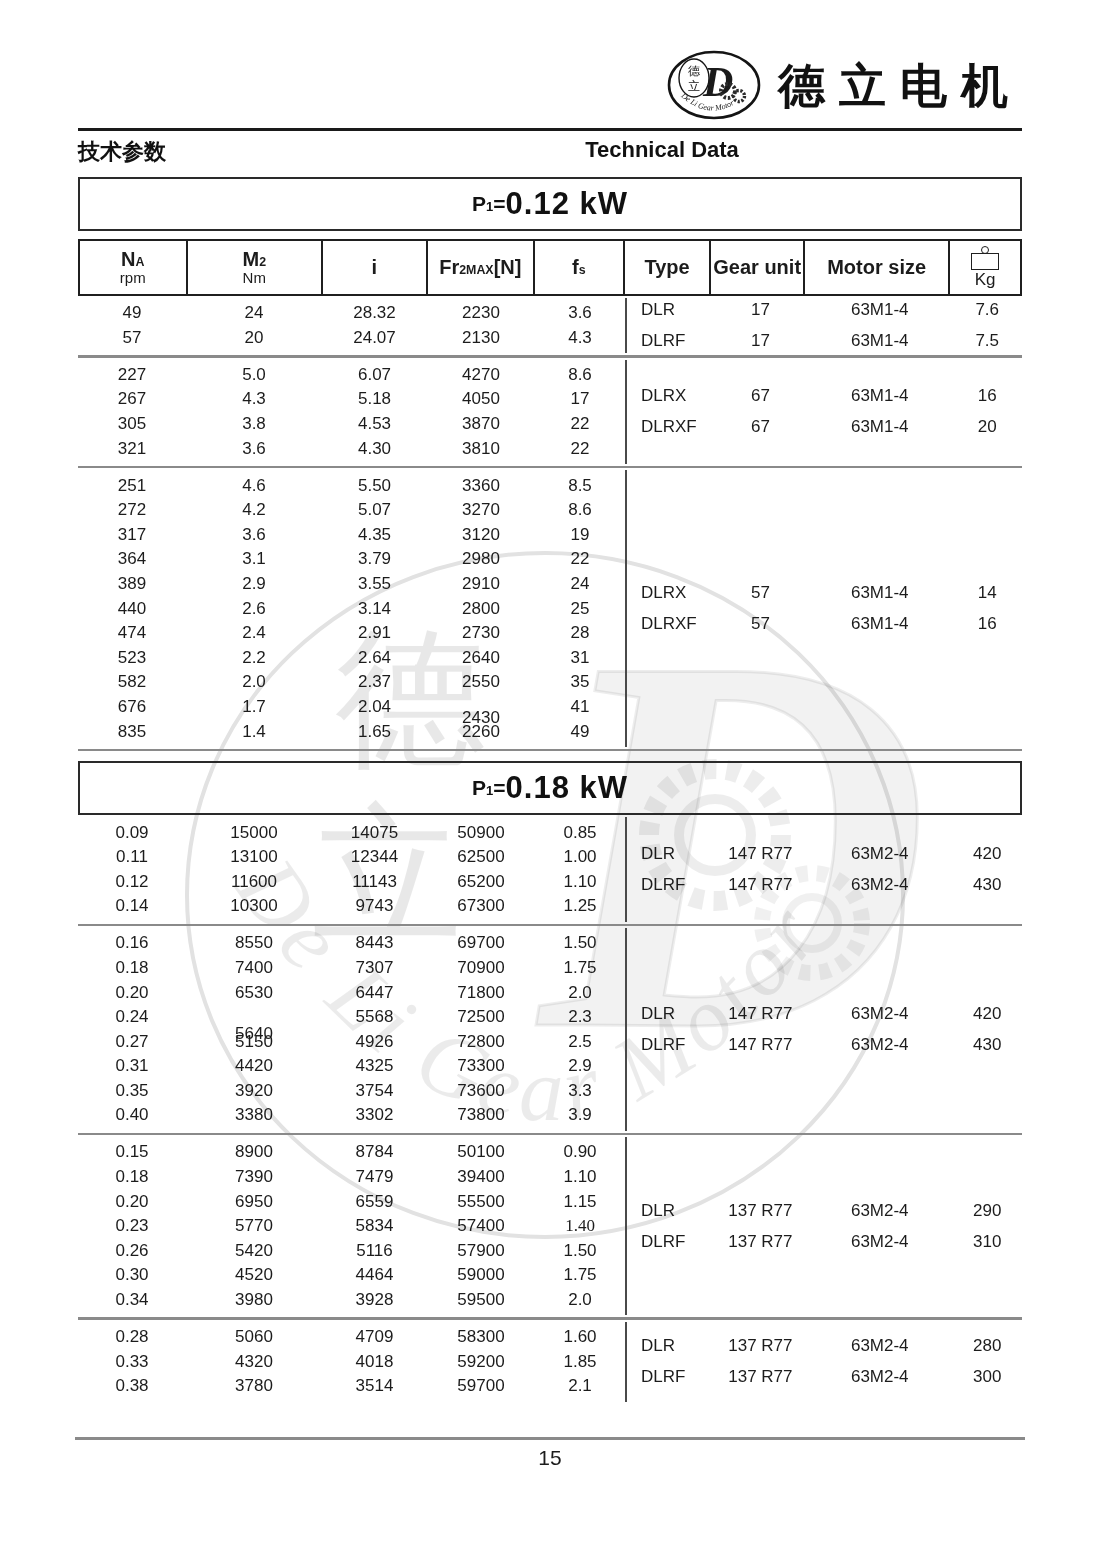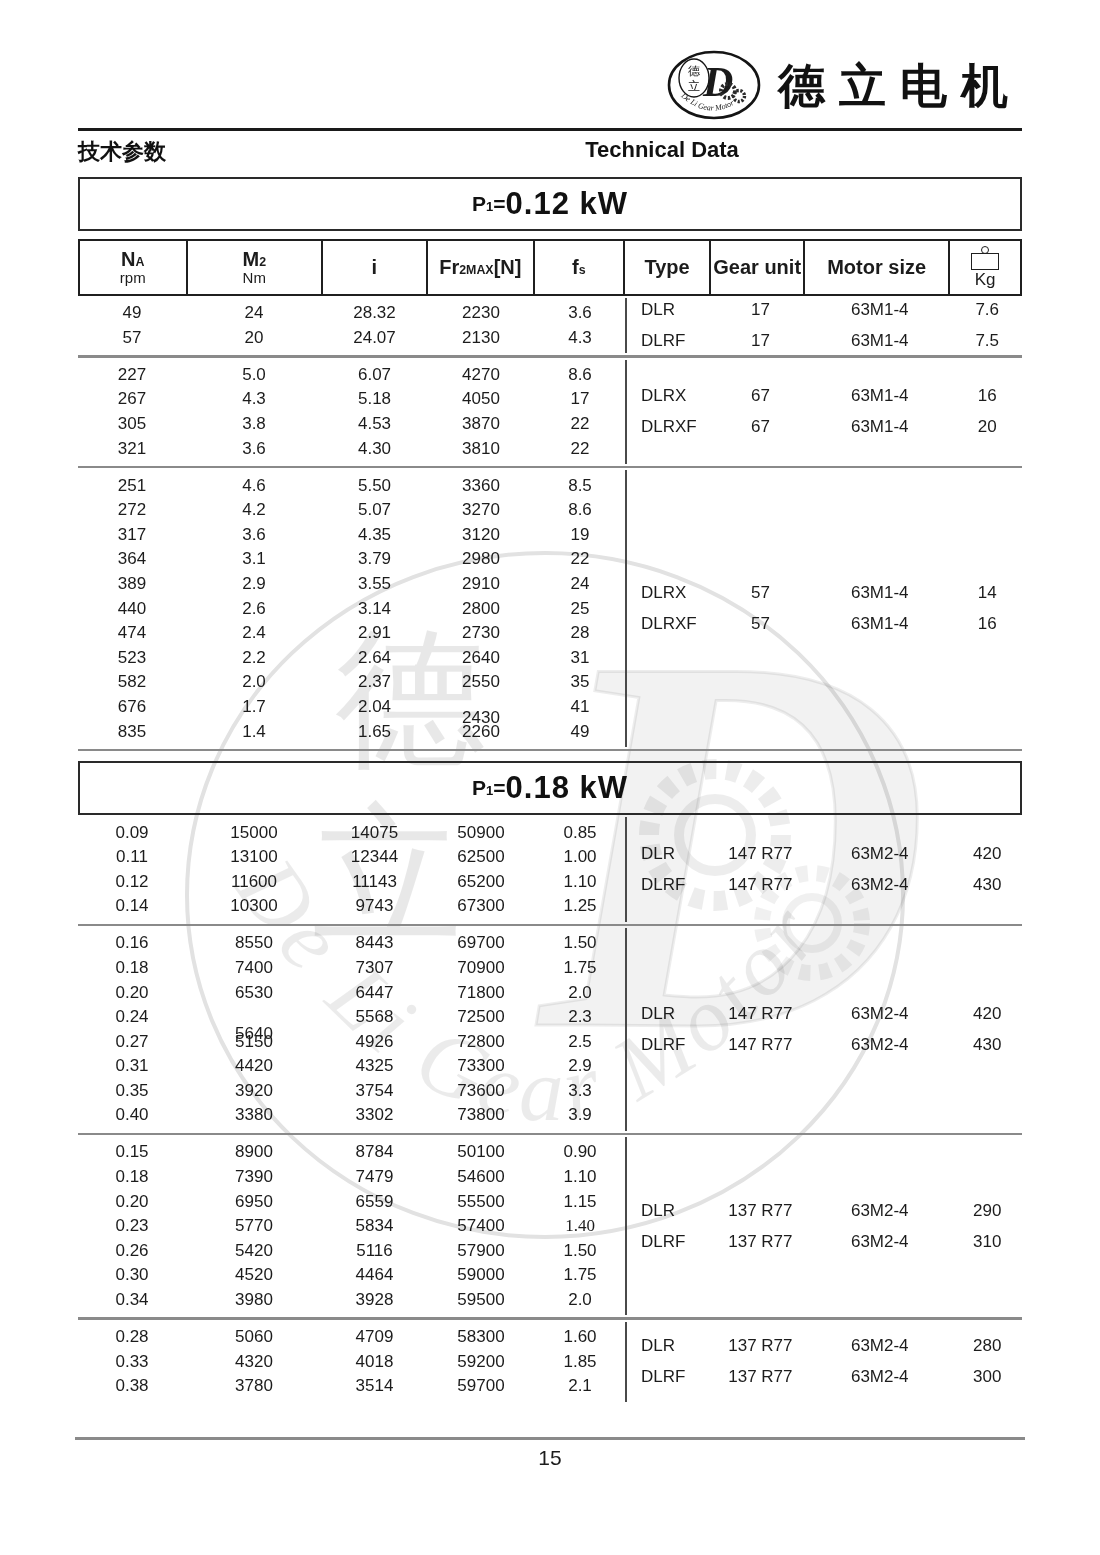--- a/index.html
+++ b/index.html
@@ -434,21 +434,21 @@
             <div class="dcell" style="width: 108px;">0.15</div>
             <div class="dcell" style="width: 136px; text-align: center;">8900</div>
             <div class="dcell" style="width: 105px;">8784</div>
             <div class="dcell" style="width: 108px;">50100</div>
             <div class="dcell" style="width: 90px;">0.90</div>
           </div>
           <div class="drow">
             <div class="dcell" style="width: 108px;">0.18</div>
             <div class="dcell" style="width: 136px;">7390</div>
             <div class="dcell" style="width: 105px;">7479</div>
-            <div class="dcell" style="width: 108px;">54600</div>
+            <div class="dcell" style="width: 108px;">39400</div>
             <div class="dcell" style="width: 90px;">1.10</div>
           </div>
           <div class="drow">
             <div class="dcell" style="width: 108px;">0.20</div>
             <div class="dcell" style="width: 136px;">6950</div>
             <div class="dcell" style="width: 105px;">6559</div>
             <div class="dcell" style="width: 108px;">55500</div>
             <div class="dcell" style="width: 90px;">1.15</div>
           </div>
           <div class="drow">

